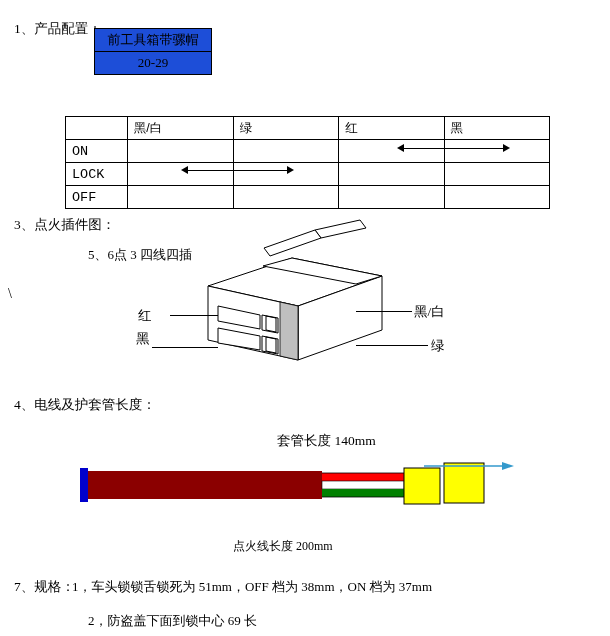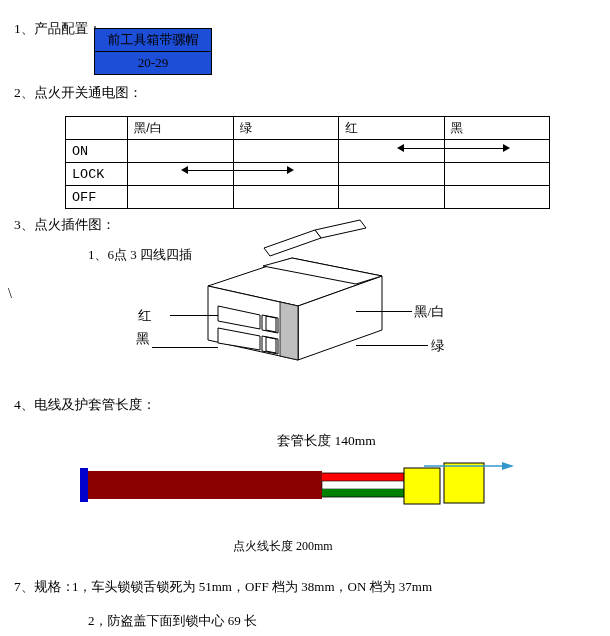--- a/index.html
+++ b/index.html
@@ -155,21 +155,20 @@
 
 <div class="page">
 
   <div class="sec-label" id="sec1-label">1、产品配置：</div>
 
   <div id="box1">
     <div class="cell top">前工具箱带骡帽</div>
     <div class="cell">20-29</div>
   </div>
 
-  <div class="sec-label" id="sec2-label">2、点火开关通电图：</div>
 
   <table id="table2">
     <tbody>
         <tr>
       <td class="c0 head"></td>
       <td class="c1 head">黑/白</td>
       <td class="c2 head">绿</td>
       <td class="c3 head">红</td>
       <td class="c4 head">黑</td>
     </tr>
@@ -203,21 +202,21 @@
       <div class="tipR"></div>
   </div>
 
   <div class="arrow-h" style="left:181px; top:166px; width:113px;">
     <div class="tipL"></div>
       <div class="line"></div>
       <div class="tipR"></div>
   </div>
 
   <div class="sec-label" id="sec3-label">3、点火插件图：</div>
-  <div class="sec-label" id="sec3-sub">1、6点 3 四线四插</div>
+  <div class="sec-label" id="sec3-sub">5、6点 3 四线四插</div>
   <div class="sec-label" id="stray-slash">\</div>
 
   <svg id="connector-wrap" viewBox="0 0 290 150" width="290" height="150">
 
     <polygon points="165,12 210,2 216,10 171,20" fill="#ffffff" stroke="#000000" stroke-width="1"></polygon>
     <polygon points="165,12 171,20 120,38 114,30" fill="#ffffff" stroke="#000000" stroke-width="1"></polygon>
 
     <polygon points="58,68 142,40 232,58 148,88" fill="#ffffff" stroke="#000000" stroke-width="1"></polygon>
 
     <polygon points="148,88 232,58 232,112 148,142" fill="#ffffff" stroke="#000000" stroke-width="1"></polygon>

